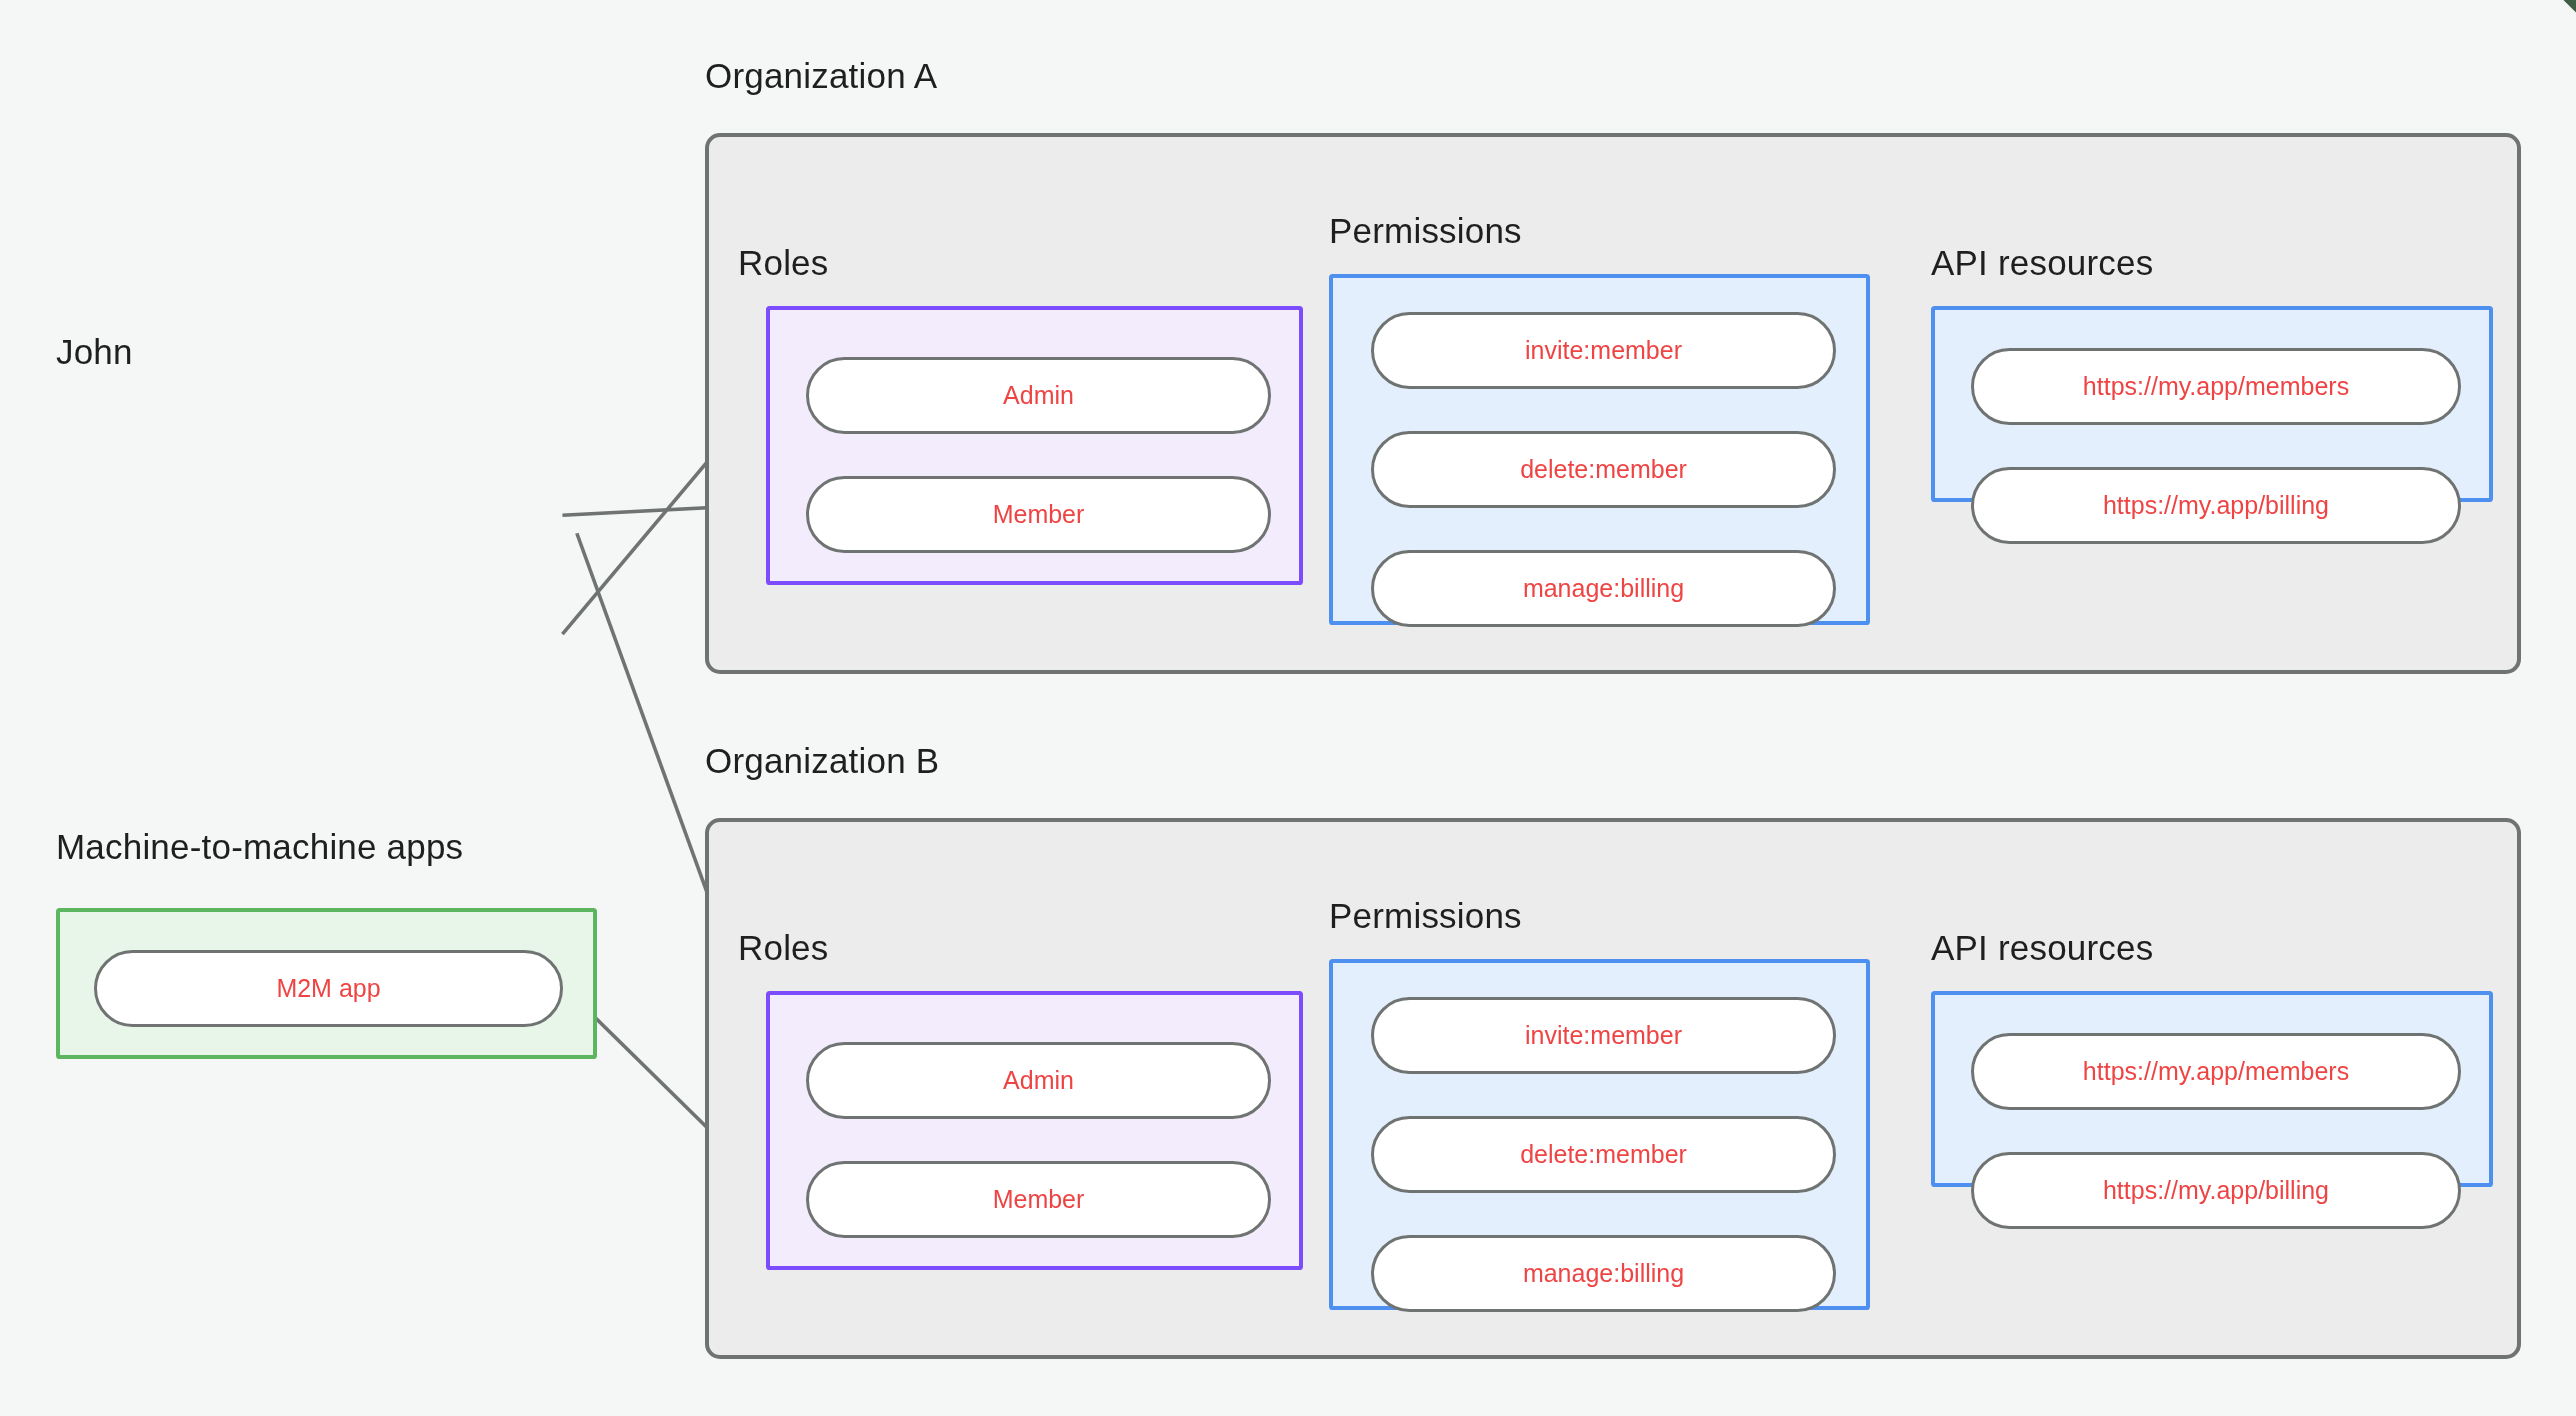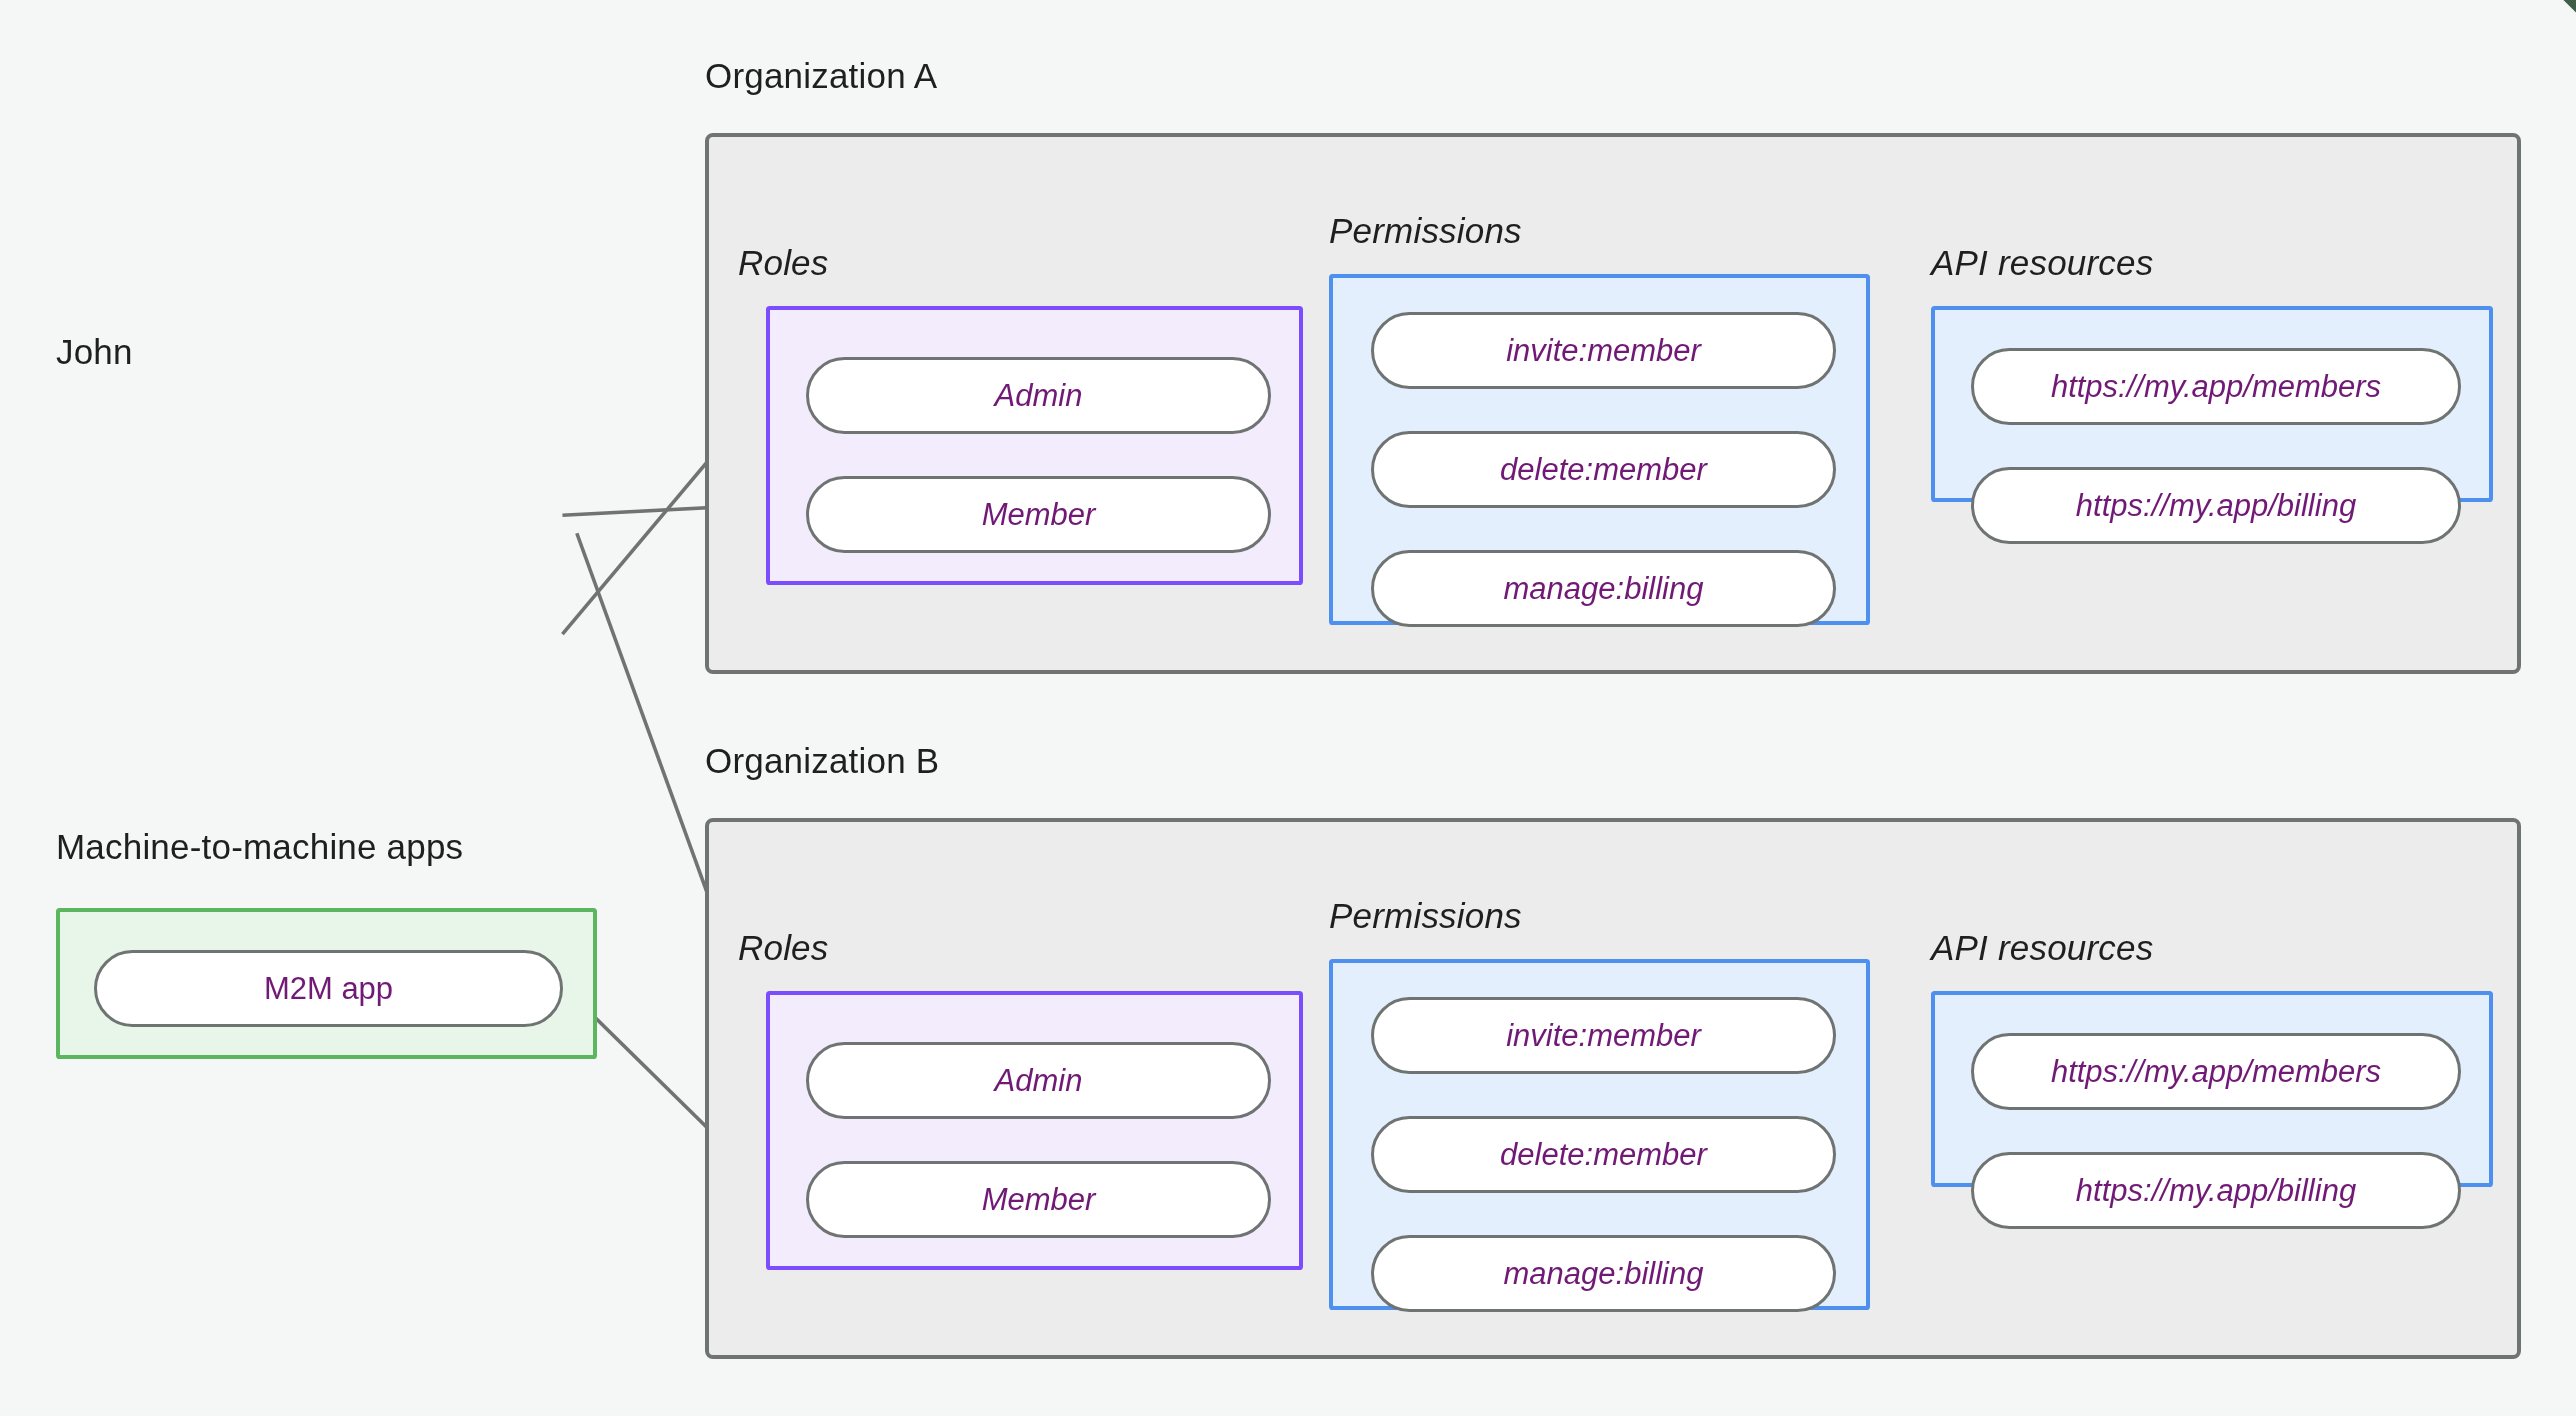--- a/index.html
+++ b/index.html
@@ -20,23 +20,22 @@
     font-size: 35px;
     color: #1f1f1f;
     font-family: "Liberation Sans", sans-serif;
     white-space: nowrap;
     letter-spacing: 0.2px;
   }
   .org-box {
     position: absolute;
     background: #ececec;
     border: 4.5px solid #6f7472;
-    border-radius: 8px;
+    border-radius: 15px;
     box-sizing: border-box;
-    font-style: italic;
   }
   .inner-box {
     position: absolute;
     box-sizing: border-box;
     border-radius: 3.6px;
   }
   .inner-box.red {
     background: #fdeceb;
     border: 4.5px solid #e8392c;
   }
@@ -56,22 +55,22 @@
   }
   .pill {
     position: absolute;
     background: #ffffff;
     border: 3.6px solid #6f7472;
     border-radius: 900px;
     box-sizing: border-box;
     display: flex;
     align-items: center;
     justify-content: center;
-    font-size: 31px;
-    color: #701a75;
+    font-size: 25px;
+    color: #ef4444;
     font-family: "Liberation Sans", sans-serif;
     white-space: nowrap;
   }
   #edges {
     position: absolute;
     left: 0;
     top: 0;
     width: 2576px;
     height: 1416px;
     pointer-events: none;

